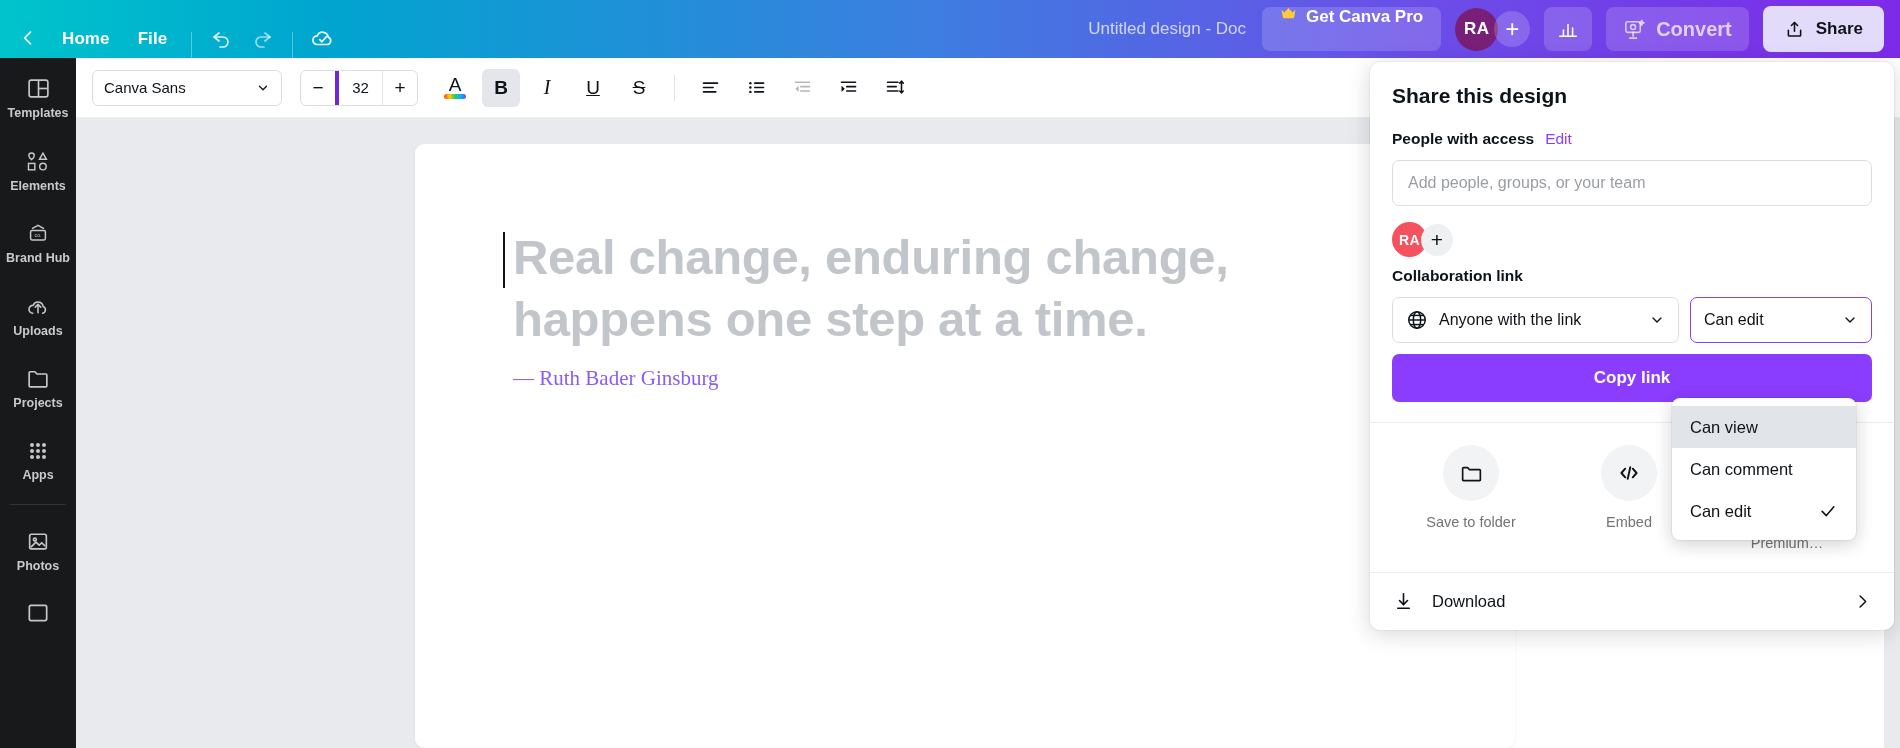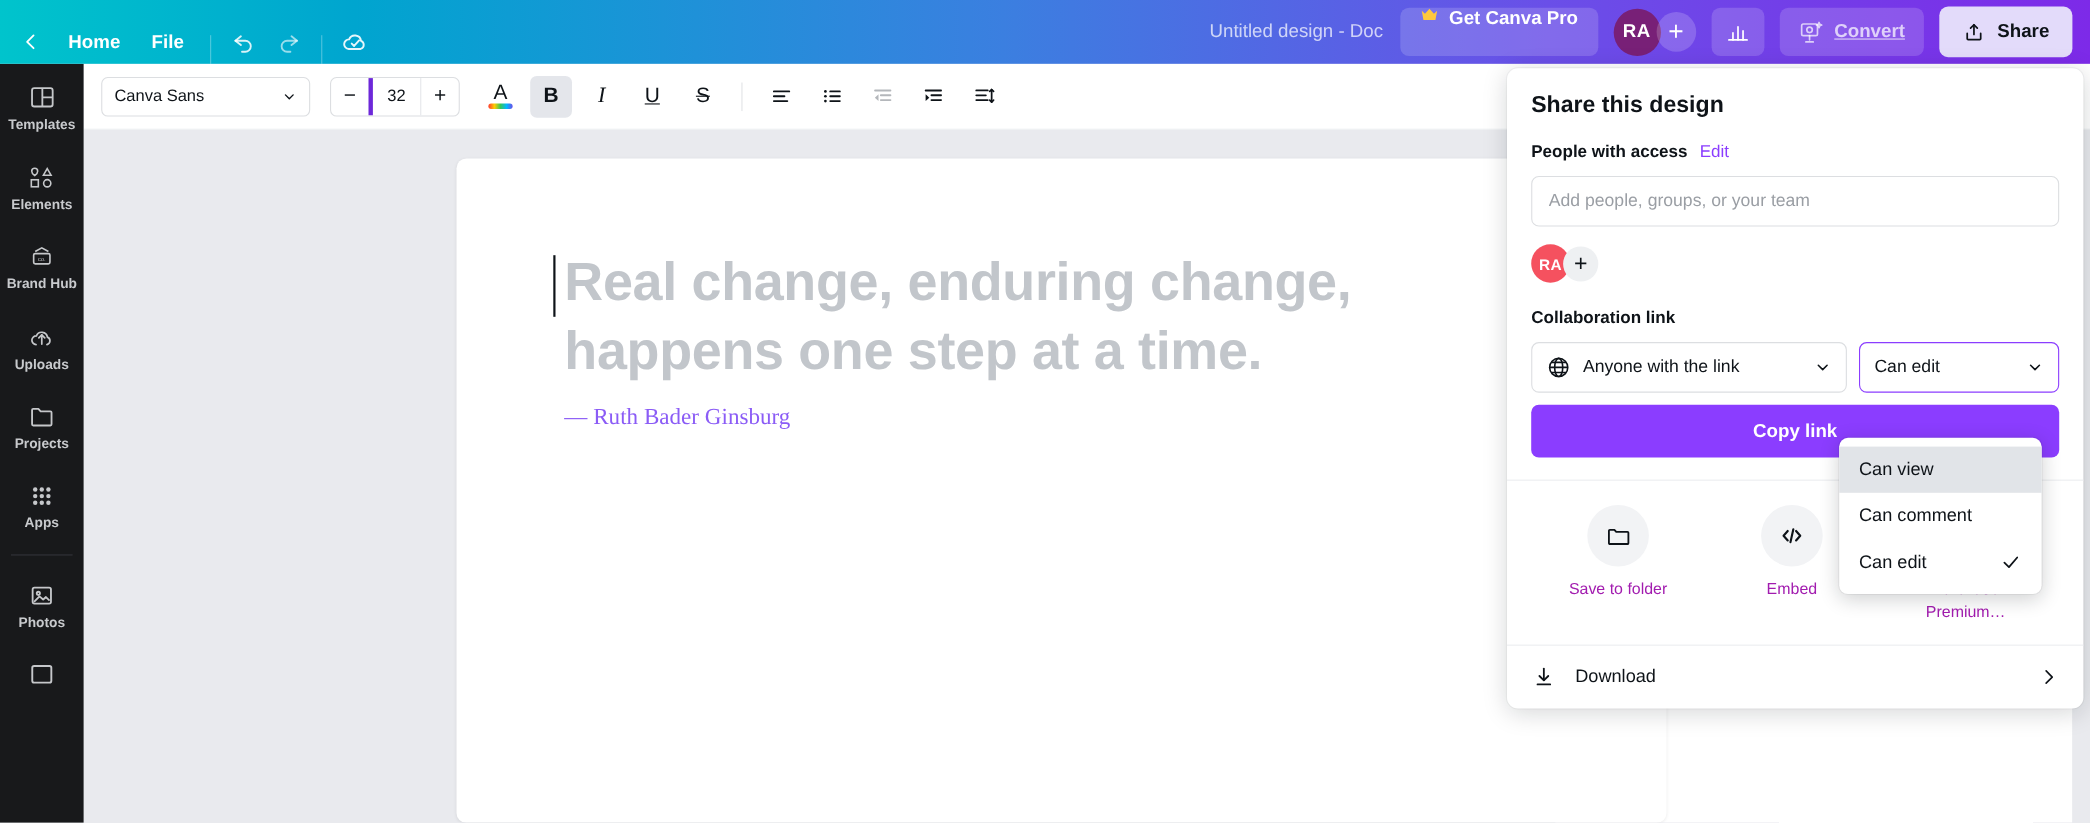--- a/index.html
+++ b/index.html
@@ -57,21 +57,21 @@
   }
   .tb-sq-btn {
     width: 48px; height: 44px; border-radius: 8px; background: rgba(255,255,255,0.16);
     display: flex; align-items: center; justify-content: center; cursor: pointer;
     margin-left: 14px;
   }
   .convert-btn {
     display: flex; align-items: center; gap: 10px;
     background: rgba(255,255,255,0.16); height: 44px; padding: 0 17px;
     border-radius: 8px; margin-left: 14px; cursor: pointer;
-    color: rgba(255,255,255,0.72); font-size: 17px; font-weight: 700; text-decoration: underline;
+    color: rgba(255,255,255,0.72); font-size: 20px; font-weight: 700;
   }
   .share-btn {
     display: flex; align-items: center; gap: 11px;
     background: #e3dbfa; color: #0e1318; height: 46px; padding: 0 21px;
     border-radius: 8px; margin-left: 14px; margin-right: 16px; cursor: pointer;
     font-size: 17px; font-weight: 700;
   }
 
   
   .rail {
@@ -176,21 +176,21 @@
   .p-avatar {
     width: 35px; height: 35px; border-radius: 50%; background: #f5515f; color: #fff;
     display: flex; align-items: center; justify-content: center;
     font-size: 14px; font-weight: 700; letter-spacing: .3px; cursor: pointer;
   }
   .p-plus {
     width: 32px; height: 32px; border-radius: 50%; background: #eef0f2; color: #0e1318;
     display: flex; align-items: center; justify-content: center;
     font-size: 21px; font-weight: 300; margin-left: -6px; cursor: pointer;
   }
-  .sp-sub { margin-top: 24px; font-size: 15.5px; font-weight: 700; color: #0e1318; }
+  .sp-sub { margin-top: 10px; font-size: 15.5px; font-weight: 700; color: #0e1318; }
   .sp-selects { display: flex; gap: 11px; margin-top: 12px; }
   .sel-box {
     display: flex; align-items: center; height: 46px;
     border: 1px solid #dcdee1; border-radius: 7px; padding: 0 13px;
     font-size: 16px; color: #0e1318; cursor: pointer; background: #fff;
   }
   .sel-anyone { flex: 1 1 auto; gap: 11px; }
   .sel-anyone .sel-text { flex: 1 1 auto; }
   .sel-perm { width: 182px; border-color: #8b3dff; justify-content: space-between; position: relative; }
   .copy-link {
@@ -201,21 +201,21 @@
   .sp-divider { height: 1px; background: #ebedef; }
   .sp-actions { display: flex; padding: 22px 40px 18px; gap: 36px; }
   .act {
     width: 122px; display: flex; flex-direction: column; align-items: center; gap: 11px;
     cursor: pointer;
   }
   .act-circle {
     width: 56px; height: 56px; border-radius: 50%; background: #f2f3f5;
     display: flex; align-items: center; justify-content: center; color: #0e1318;
   }
-  .act-label { font-size: 14.5px; color: #a21caf; text-align: center; line-height: 1.45; }
+  .act-label { font-size: 14.5px; color: #737373; text-align: center; line-height: 1.45; }
   .sp-download {
     display: flex; align-items: center; gap: 17px;
     padding: 17px 22px; cursor: pointer;
   }
   .dl-label { flex: 1 1 auto; font-size: 16.5px; color: #0e1318; }
 
   
   .perm-menu {
     position: absolute; top: 398px; right: 44px; width: 184px;
     background: #fff; border-radius: 8px; padding: 8px 0;

